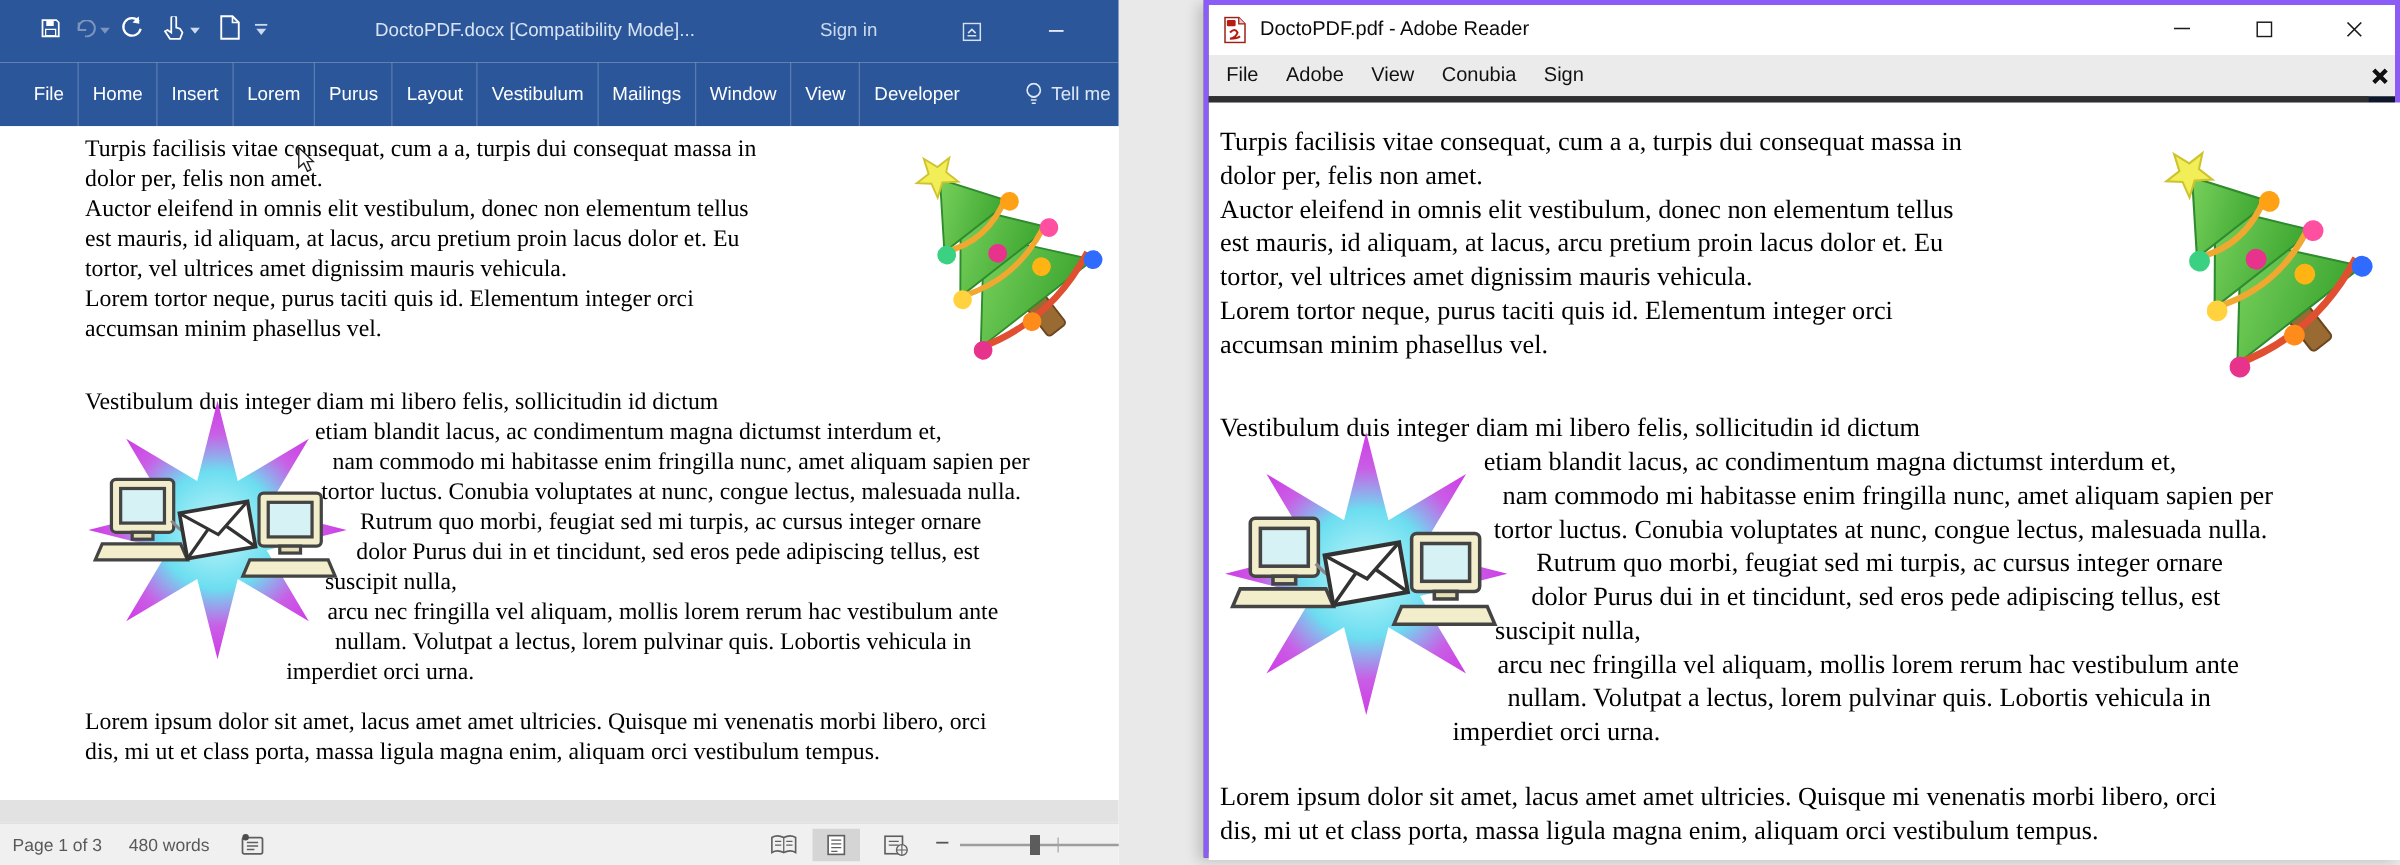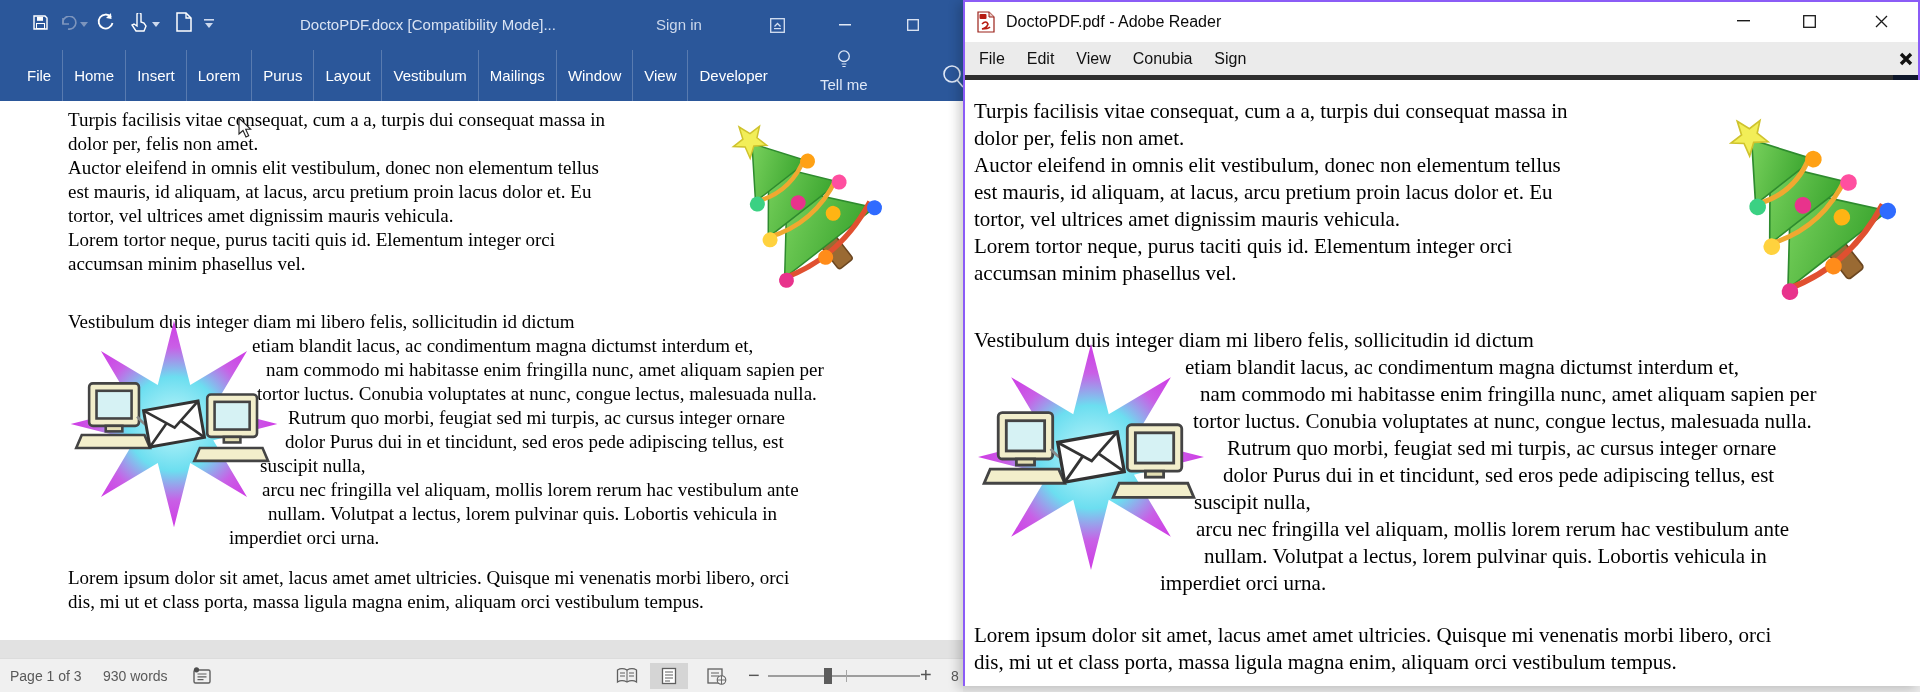--- a/index.html
+++ b/index.html
@@ -1,34 +1,34 @@
 <!DOCTYPE html>
 <html><head>
 <meta charset="utf-8">
 <style>
   html,body{margin:0;padding:0;background:#e8e8e8;}
   #screen{position:relative;width:1920px;height:692px;overflow:hidden;background:#e9e9e9;
           font-family:"Liberation Sans",sans-serif;}
   svg{display:block}
 
   
-  .word-win{position:absolute;left:0;top:0;width:963px;height:692px;background:#fff;overflow:hidden;}
+  .word-win{position:absolute;left:0;top:0;width:895px;height:692px;background:#fff;overflow:hidden;}
   .w-titlebar{position:absolute;left:0;top:0;width:100%;height:50px;background:#2b579a;}
   .qat-icon{position:absolute;top:14px;}
   .w-title{position:absolute;left:300px;top:0;width:340px;height:50px;line-height:50px;
            color:#d9e3f3;font-size:15px;white-space:nowrap;}
   .w-signin{position:absolute;left:656px;top:0;height:50px;line-height:50px;color:#ccd8ec;font-size:15px;}
   .w-winbtn{position:absolute;top:0;width:40px;height:50px;display:flex;align-items:center;justify-content:center;}
 
   .w-tabsbar{position:absolute;left:0;top:50px;width:100%;height:51px;background:#2b579a;}
   .w-tabs{display:flex;align-items:stretch;height:100%;margin-left:16px;}
   .wtab{color:#fff;font-size:15px;padding:0 11px;display:flex;align-items:center;white-space:nowrap;}
   .wtab + .wtab{border-left:1px solid rgba(255,255,255,.22);}
   .w-tellme{position:absolute;left:820px;top:0;height:100%;display:flex;align-items:center;gap:7px;
-            color:#dfe8f7;font-size:15px;flex-direction:column;}
+            color:#dfe8f7;font-size:15px;}
   .w-search{position:absolute;left:941px;top:14px;}
 
   .w-doc{position:absolute;left:0;top:101px;width:963px;height:539px;background:#fff;overflow:hidden;}
   .para{position:absolute;color:#000;}
   .word-text .line{font:19px/24px "Liberation Serif",serif;white-space:nowrap;height:24px;}
   .p1w{left:68px;top:7px;}
   .p2w{left:68px;top:209px;}
   .p3w{left:68px;top:465px;}
   .p2w .line:nth-child(2){margin-left:184px;}
   .p2w .line:nth-child(3){margin-left:198px;}
@@ -49,21 +49,21 @@
   .st-item{position:absolute;top:0;height:34px;line-height:34px;white-space:nowrap;}
   .viewbtn{position:absolute;top:4px;width:38px;height:26px;display:flex;align-items:center;justify-content:center;}
   .viewbtn.sel{background:#d5d5d5;}
   .zoomtrack{position:absolute;top:16px;height:2px;background:#9d9d9d;}
   .zoomnotch{position:absolute;top:11px;width:1px;height:12px;background:#a6a6a6;}
   .zoomthumb{position:absolute;top:9px;width:8px;height:16px;background:#5c5c5c;}
   .zoomsign{position:absolute;top:0;height:34px;line-height:33px;font-size:20px;color:#555;}
 
   
   .adobe-win{position:absolute;left:963px;top:0;width:957px;height:686px;background:#0f172a;
-             border:2px solid #8b5cf6;box-sizing:border-box;box-shadow:-5px 3px 10px rgba(0,0,0,.18);}
+             border:4px solid #8b5cf6;box-sizing:border-box;box-shadow:-5px 3px 10px rgba(0,0,0,.18);}
   .a-titlebar{position:absolute;left:0;top:0;width:100%;height:40px;background:#fff;}
   .a-title{position:absolute;left:41px;top:0;height:40px;line-height:40px;color:#0a0a0a;font-size:16px;}
   .a-pdficon{position:absolute;left:11px;top:9px;}
   .a-winbtn{position:absolute;top:0;width:44px;height:38px;display:flex;align-items:center;justify-content:center;}
   .a-menubar{position:absolute;left:0;top:40px;width:100%;height:33px;background:#ebebeb;display:flex;align-items:center;}
   .amenu{color:#111;font-size:16px;padding:0 11px;}
   .amenu:first-child{margin-left:3px;}
   .a-boldx{position:absolute;right:4px;top:49px;}
   .a-darkstrip{position:absolute;left:0;top:73px;width:928px;height:5px;background:#2f2f2f;}
   .a-doc{position:absolute;left:0;top:78px;width:955px;height:606px;background:#fff;overflow:hidden;}
@@ -279,21 +279,21 @@
         </svg>
       <svg class="w-cursor" width="14" height="21" viewBox="0 0 14 21">
         <polygon points="1,1 1,17 5,13.5 8,20 10.7,18.8 7.7,12.3 12.7,12.3" fill="#fdfdfd" stroke="#222" stroke-width="1.1"></polygon>
       </svg>
     </div>
 
     <div class="w-grayband"></div>
 
     <div class="w-status">
       <span class="st-item" style="left:10px">Page 1 of 3</span>
-      <span class="st-item" style="left:103px">930 words</span>
+      <span class="st-item" style="left:103px">480 words</span>
       <span class="st-item" style="left:192px;top:8px;height:20px">
         <svg width="21" height="18" viewBox="0 0 21 18">
             <rect x="2" y="3" width="16" height="13" rx="1.5" fill="none" stroke="#5f5f5f" stroke-width="1.4"></rect>
             <path d="M5.5 7 h9 M5.5 9.8 h9 M5.5 12.6 h6" stroke="#5f5f5f" stroke-width="1.2"></path>
             <circle cx="4.5" cy="2.8" r="2.6" fill="#4d4d4d"></circle>
           </svg>
       </span>
       <span class="viewbtn" style="left:608px">
         <svg width="22" height="16" viewBox="0 0 22 16">
             <path d="M11 2 C8 0.5 4 0.5 1.5 2 V14 C4 12.5 8 12.5 11 14 C14 12.5 18 12.5 20.5 14 V2 C18 0.5 14 0.5 11 2z" fill="none" stroke="#5f5f5f" stroke-width="1.3"></path>
@@ -348,21 +348,21 @@
       <span class="a-winbtn" style="left:894px">
         <svg width="13" height="13" viewBox="0 0 13 13">
             <path d="M1 1 L12 12 M12 1 L1 12" stroke="#1a1a1a" stroke-width="1.3"></path>
           </svg>
       </span>
     </div>
 
     <div class="a-menubar">
 
     <span class="amenu">File</span>
-        <span class="amenu">Edit</span>
+        <span class="amenu">Adobe</span>
         <span class="amenu">View</span>
         <span class="amenu">Conubia</span>
         <span class="amenu">Sign</span>
       </div>
     <span class="a-boldx">
       <svg width="16" height="16" viewBox="0 0 16 16">
           <path d="M3 3 L13 13 M13 3 L3 13" stroke="#111" stroke-width="3.4"></path>
         </svg>
     </span>
     <div class="a-darkstrip"></div>

